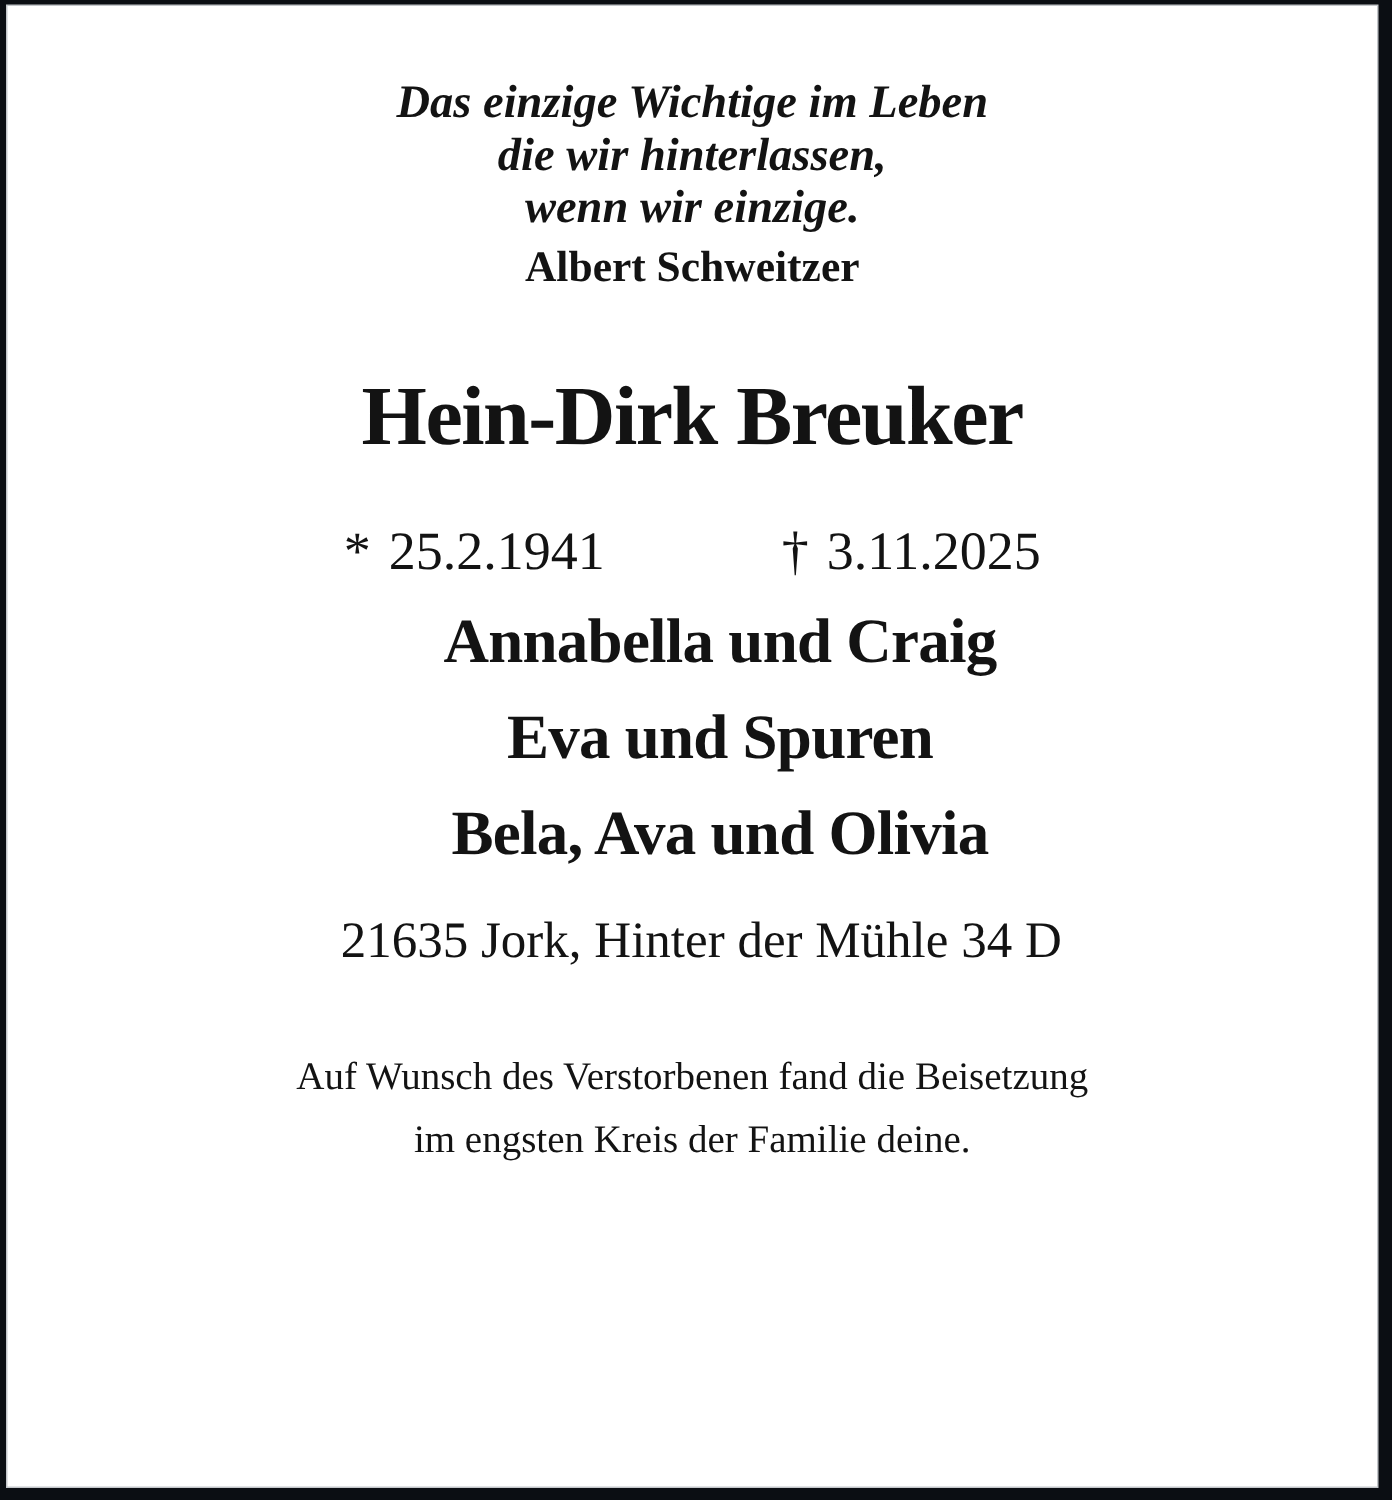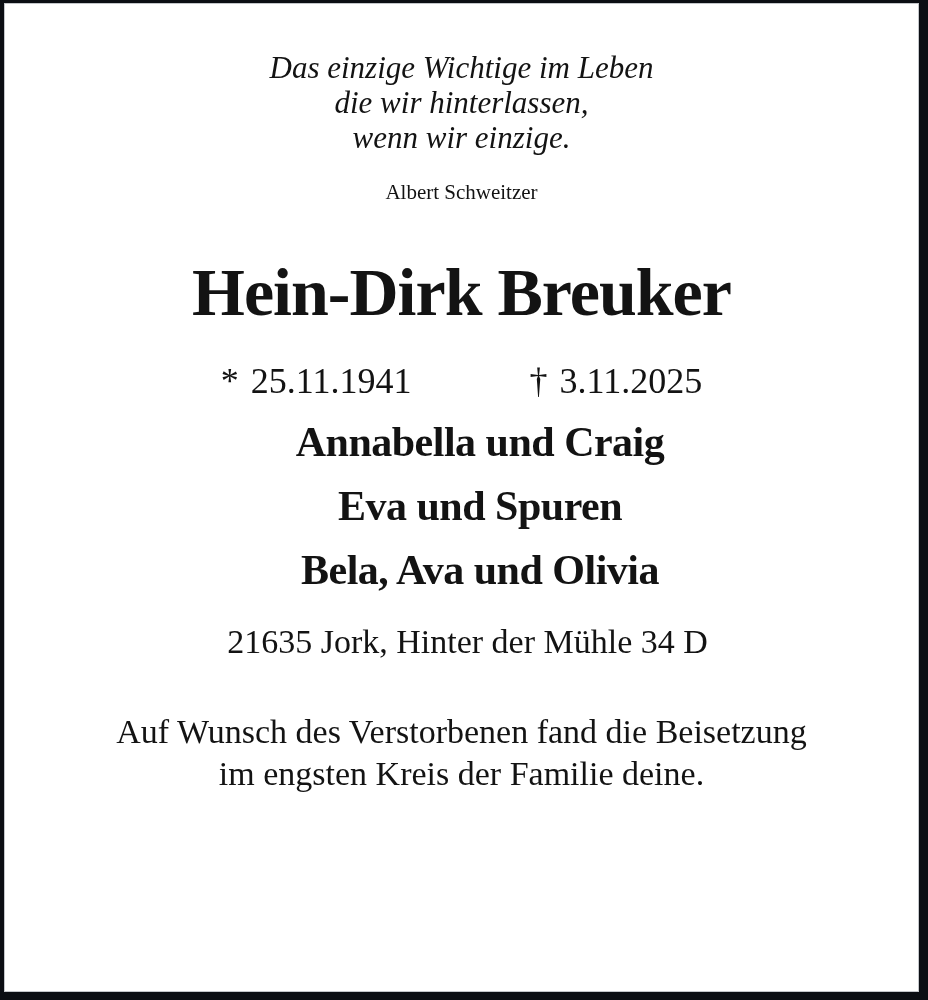--- a/index.html
+++ b/index.html
@@ -18,29 +18,31 @@
     background: #ffffff;
     box-shadow: 0 0 0 1px #c3c6ca;
     color: #131313;
     text-align: center;
   }
   .quote {
     margin-top: 46px;
     font-style: italic;
     font-size: 31px;
     line-height: 35px;
+    font-weight: bold;
   }
   .attribution {
-    margin-top: 20px;
-    font-size: 21px;
+    margin-top: 6px;
+    font-size: 29px;
     line-height: 34px;
+    font-weight: bold;
   }
   .deceased-name {
     margin-top: 40px;
-    font-size: 68px;
+    font-size: 56px;
     line-height: 86px;
     font-weight: bold;
     letter-spacing: -1px;
     white-space: nowrap;
   }
   .dates-row {
     margin-top: 24px;
     display: flex;
     justify-content: center;
     column-gap: 118px;
@@ -62,21 +64,21 @@
     margin-bottom: 18px;
   }
   .address {
     margin-top: 28px;
     font-size: 34px;
     line-height: 42px;
     padding-left: 12px;
   }
   .closing {
     margin-top: 48px;
-    font-size: 34px;
+    font-size: 26px;
     line-height: 42px;
   }
 </style>
 </head>
 <body>
 
 <div class="card">
 
   <div class="quote">
     <div>Das einzige Wichtige im Leben</div>
@@ -84,21 +86,21 @@
     <div>wenn wir einzige.</div>
   </div>
 
   <div class="attribution">Albert Schweitzer</div>
 
   <div class="deceased-name">Hein-Dirk Breuker</div>
 
   <div class="dates-row">
     <div class="date-group">
       <span>*</span>
-      <span>25.11.1941</span>
+      <span>25.2.1941</span>
     </div>
     <div class="date-group">
       <span>†</span>
       <span>3.11.2025</span>
     </div>
   </div>
 
 
   <div class="mourners">
     <div class="mourner-line">Annabella und Craig</div>

